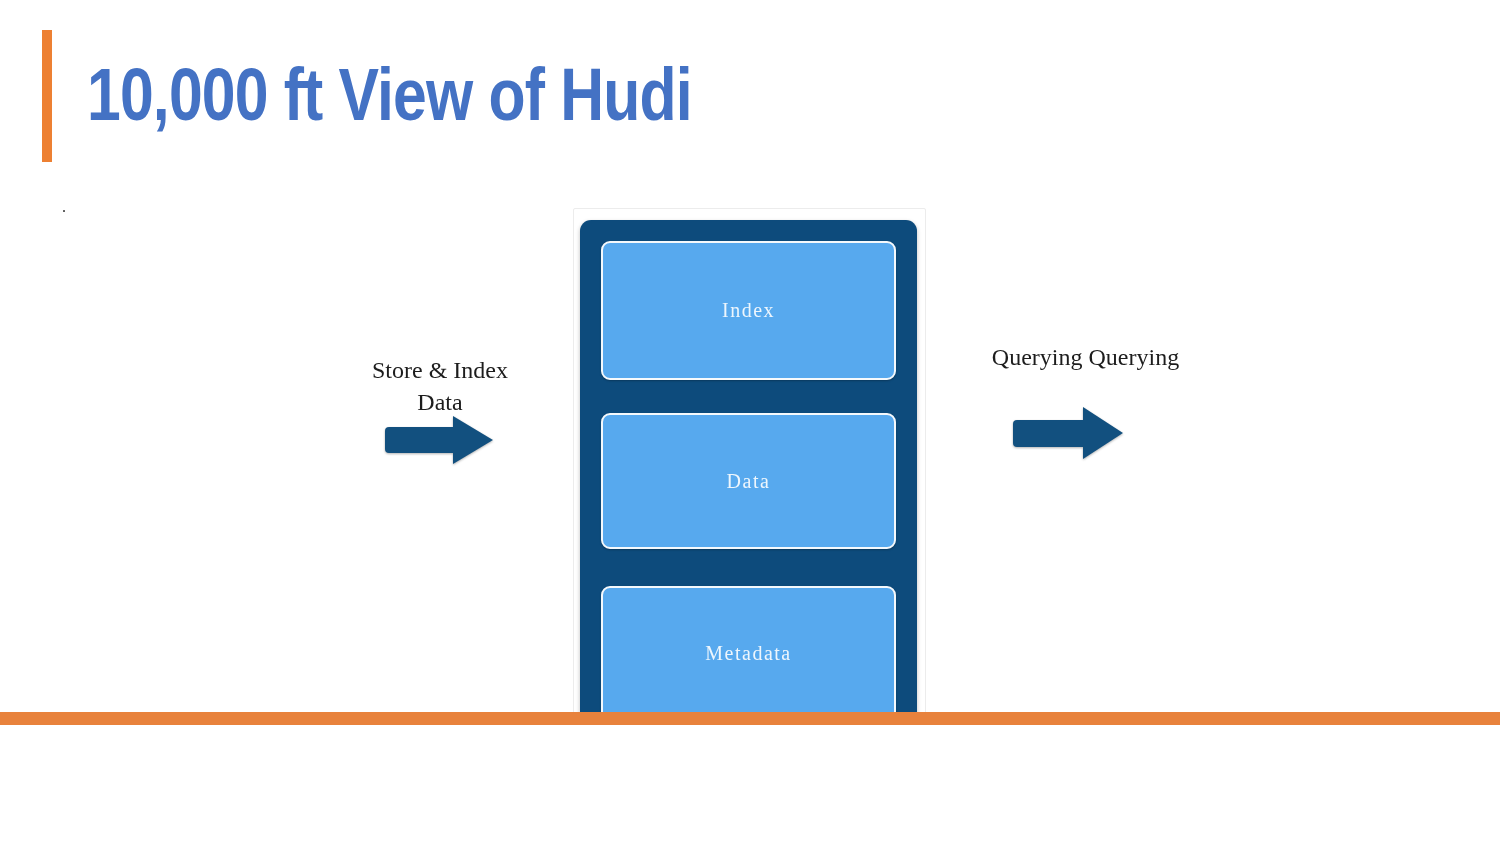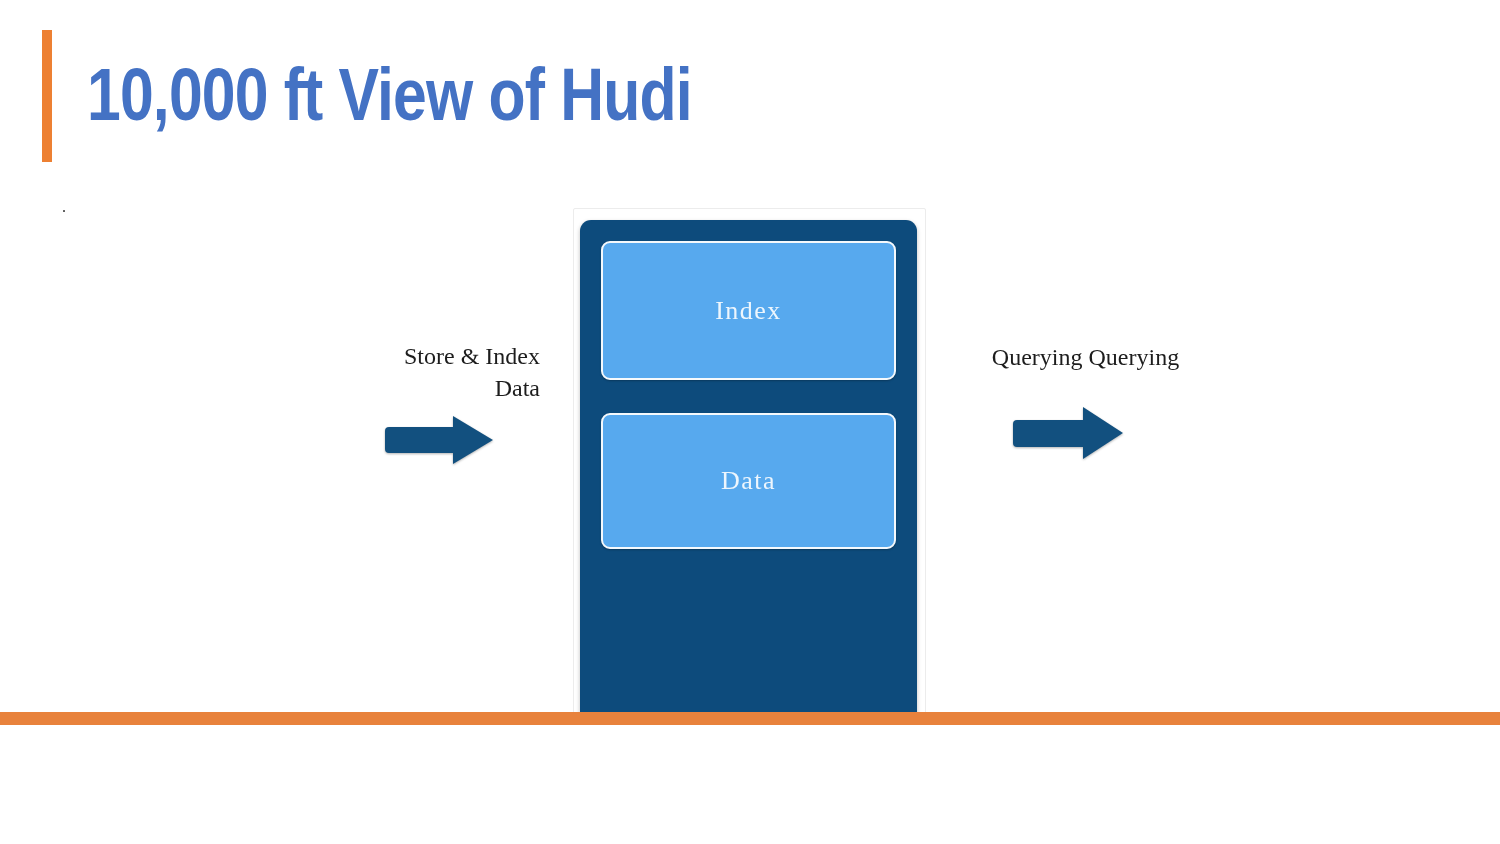--- a/index.html
+++ b/index.html
@@ -42,24 +42,23 @@
 
   
   .caption {
     position: absolute;
     font-family: "Liberation Serif", serif;
     color: #1d1d1d;
     font-size: 24px;
     text-align: center;
   }
   .caption-left {
-    left: 340px; top: 340px;
+    left: 340px; top: 354px;
     width: 200px;
     line-height: 32px;
-    text-align: right;
   }
   .caption-right {
     left: 978px; top: 344px;
     width: 215px;
     white-space: nowrap;
   }
 
   
   .arrow-svg {
     position: absolute;
@@ -90,21 +89,21 @@
     left: 21px;
     width: 295px;
     background: #57a9ee;
     border: 2px solid #f5f9fc;
     border-radius: 9px;
     display: flex;
     align-items: center;
     justify-content: center;
     color: #edf6fd;
     font-family: "Liberation Serif", serif;
-    font-size: 26px;
+    font-size: 20px;
     letter-spacing: 1.5px;
     box-shadow: 0 1px 2px rgba(0,0,0,0.25);
   }
   .layer-index    { top: 21px;  height: 139px; }
   .layer-data     { top: 193px; height: 136px; }
   .layer-metadata { top: 366px; height: 135px; }
 
   
   .page-number {
     position: absolute;
@@ -150,20 +149,23 @@
   </svg>
 
   <div class="pic-frame">
     <div class="hudi-container">
       <div class="layer-box layer-index">
         <span>Index</span>
       </div>
       <div class="layer-box layer-data">
         <span>Data</span>
       </div>
+      <div class="layer-box layer-metadata">
+        <span>Metadata</span>
+      </div>
     </div>
   </div>
 
   <div class="page-number">12</div>
 
   <div class="bottom-bar"></div>
 
 </div>
 
 </body></html>

